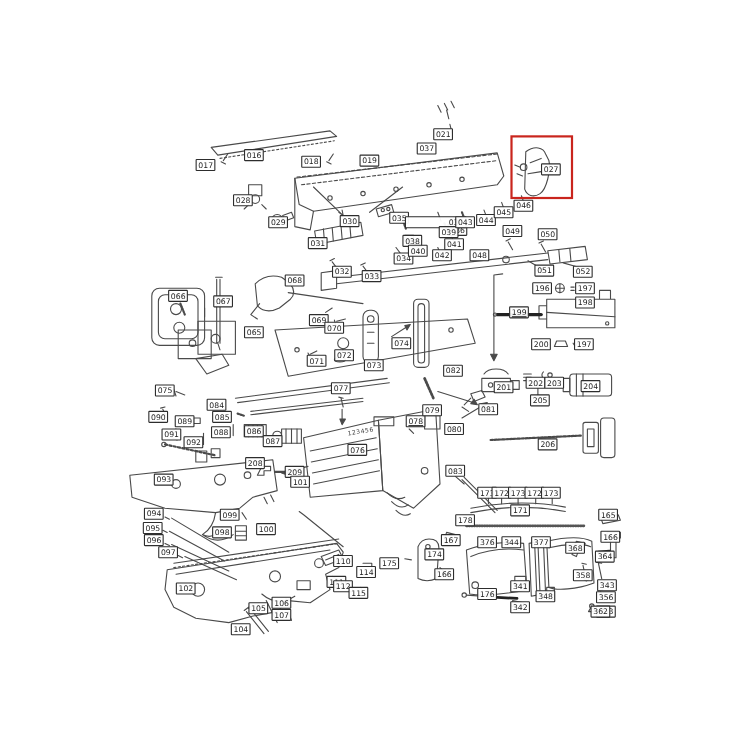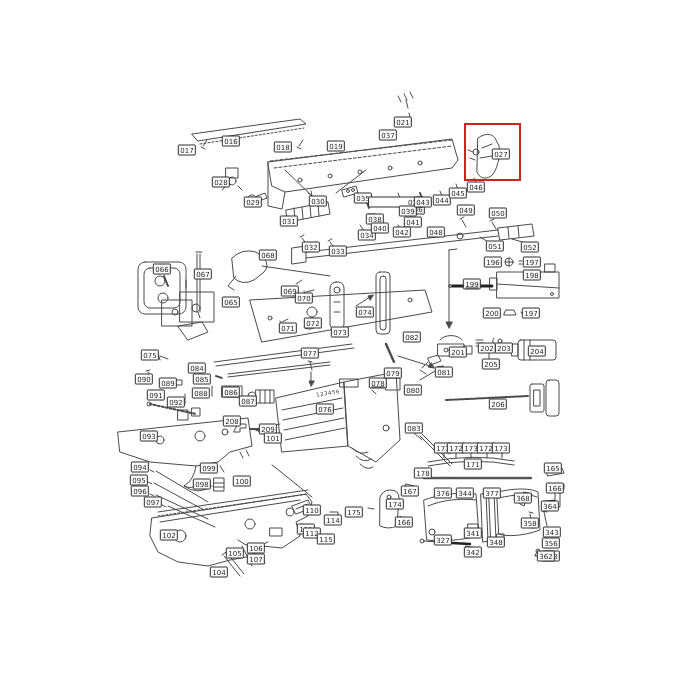--- a/index.html
+++ b/index.html
@@ -384,16 +384,16 @@
       <div class="part-label" style="left: 553px; top: 468px;">165</div>
       <div class="part-label" style="left: 555px; top: 488px;">166</div>
       <div class="part-label" style="left: 550px; top: 506px;">364</div>
       <div class="part-label" style="left: 551px; top: 519px; margin-top: 37px;">363</div>
       <div class="part-label" style="left: 530px; top: 523px;">358</div>
       <div class="part-label" style="left: 552px; top: 532px;">343</div>
       <div class="part-label" style="left: 551px; top: 543px;">356</div>
       <div class="part-label" style="left: 546px; top: 556px;">362</div>
       <div class="part-label" style="left: 473px; top: 533px;">341</div>
       <div class="part-label" style="left: 473px; top: 552px;">342</div>
-      <div class="part-label" style="left: 443px; top: 540px;">327</div>
+      <div class="part-label" style="left: 443px; top: 540px;">176</div>
       <div class="part-label" style="left: 496px; top: 542px;">348</div>
     </div>
 </div>
 
 </body></html>

